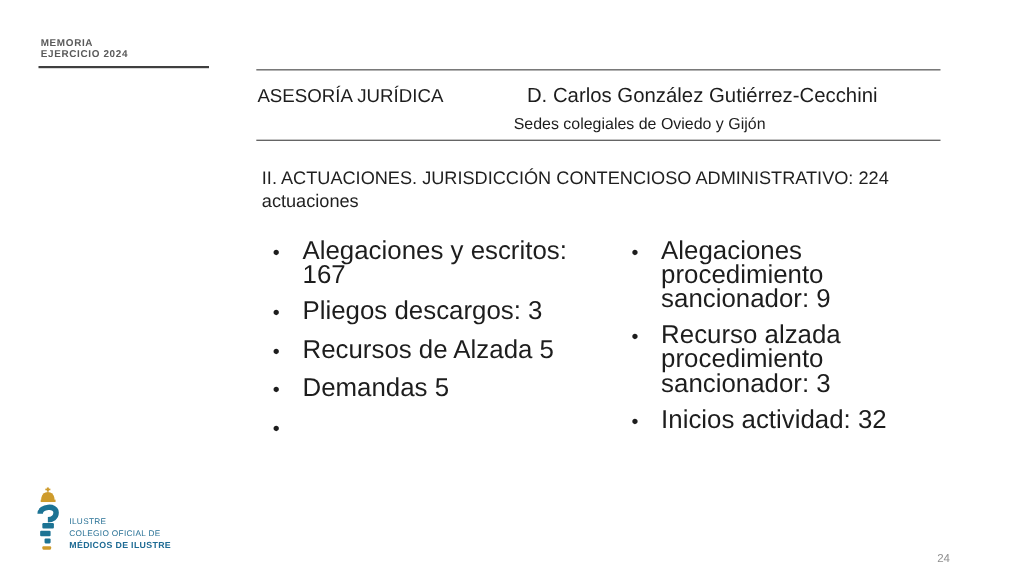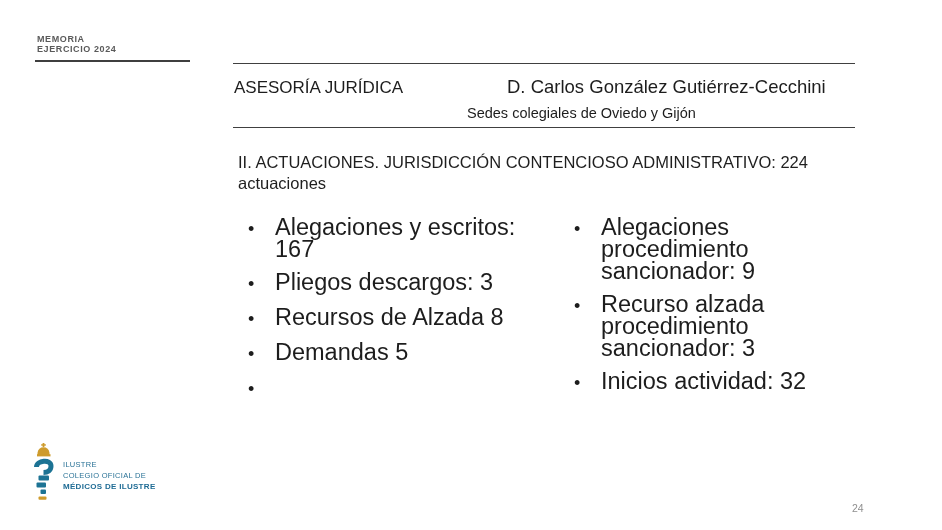--- a/index.html
+++ b/index.html
@@ -61,21 +61,20 @@
     white-space: nowrap;
     text-align: center;
   }
   .person-name {
     position: absolute;
     left: 246px;
     top: 12px;
     font-size: 18.5px;
     color: #1d1d1d;
     white-space: nowrap;
-    margin-left: 28px;
   }
   .person-loc {
     position: absolute;
     left: 234px;
     top: 41px;
     font-size: 14.5px;
     color: #1d1d1d;
     white-space: nowrap;
   }
 
@@ -118,21 +117,21 @@
     line-height: 22px;
     color: #1d1d1d;
   }
 
   
   .logo {
     position: absolute;
     left: 33px;
     top: 443px;
     display: flex;
-    align-items: flex-start;
+    align-items: flex-end;
   }
   .logo svg { display: block; }
   .logo-text {
     margin-left: 8px;
     margin-top: 16px;
     color: #2a7296;
     letter-spacing: 0.3px;
   }
   .logo-text .l1, .logo-text .l2 {
     font-size: 7.5px;
@@ -182,21 +181,21 @@
           <span class="txt">Alegaciones y escritos: 167</span>
         </li>
 
         <li class="bullet-item">
           <span class="dot">•</span>
           <span class="txt">Pliegos descargos: 3</span>
         </li>
 
         <li class="bullet-item">
           <span class="dot">•</span>
-          <span class="txt">Recursos de Alzada 8</span>
+          <span class="txt">Recursos de Alzada 5</span>
         </li>
 
         <li class="bullet-item">
           <span class="dot">•</span>
           <span class="txt">Demandas 5</span>
         </li>
 
         <li class="bullet-item">
           <span class="dot">•</span>
         </li>

